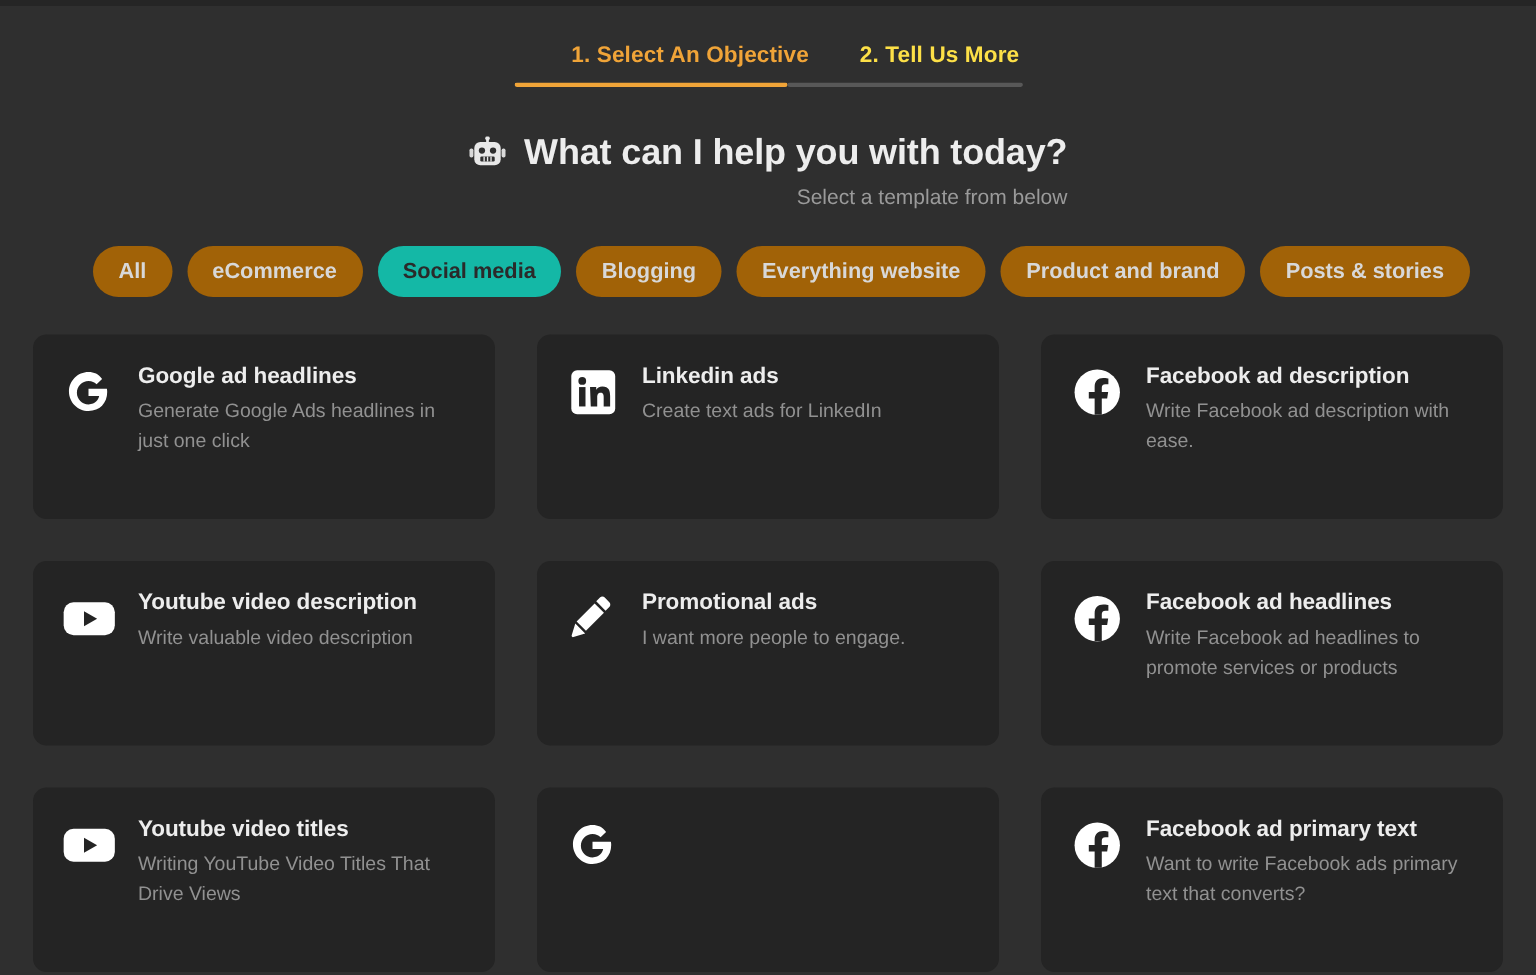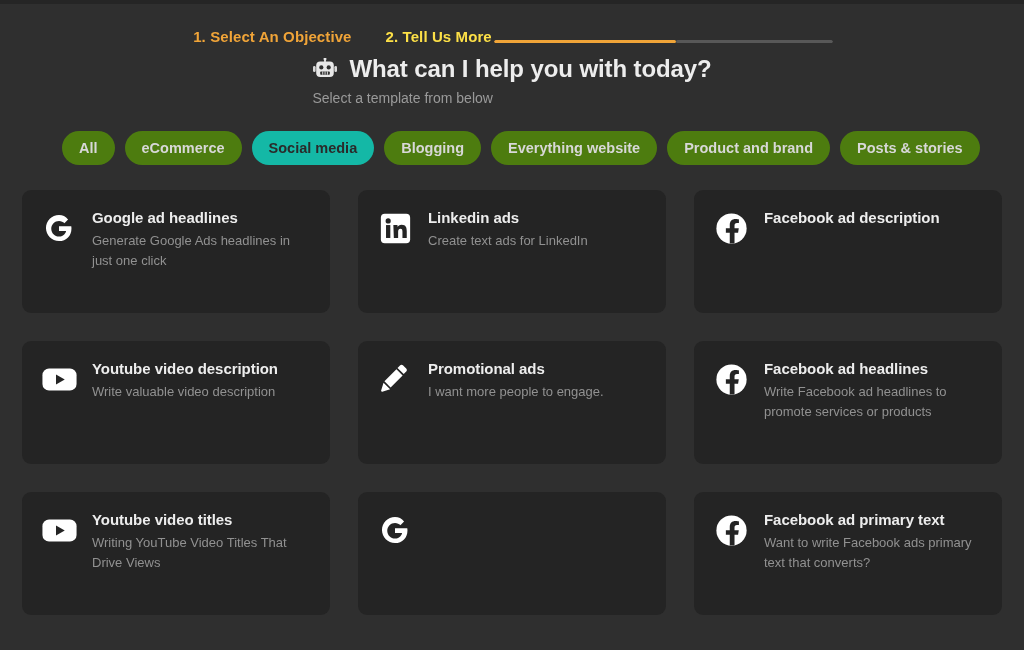--- a/index.html
+++ b/index.html
@@ -35,22 +35,22 @@
 
   
   .steps {
     width: 100%;
     display: flex;
     justify-content: center;
     margin-top: 14px;
   }
   .steps-inner {
     display: flex;
-    flex-direction: row;
-    align-items: center;
+    flex-direction: column;
+    align-items: flex-end;
   }
   .steps-row {
     display: flex;
     align-items: flex-end;
     gap: 30px;
   }
   .step {
     font-size: 15px;
     font-weight: bold;
     letter-spacing: 0.1px;
@@ -65,21 +65,22 @@
     display: flex;
     height: 3px;
     border-radius: 2px;
     overflow: hidden;
   }
   .ul-active { background: #f0a438; height: 3px; border-radius: 2px; }
   .ul-inactive { background: #585858; height: 3px; border-radius: 2px; }
 
   
   .heading-wrap {
-    text-align: left;
+    margin-top: 30px;
+    text-align: right;
   }
   .heading {
     display: flex;
     align-items: center;
     justify-content: center;
     gap: 11px;
   }
   .robot-icon {
     width: 26px;
     height: 22px;
@@ -100,21 +101,21 @@
   
   .chips {
     margin-top: 25px;
     display: flex;
     gap: 10px;
     padding: 0 62px;
     width: 100%;
     justify-content: flex-start;
   }
   .chip {
-    background: #4d7c0f;
+    background: #a16207;
     color: #d8d8d8;
     font-size: 14.5px;
     font-weight: bold;
     border: none;
     border-radius: 20px;
     padding: 9px 17px;
     white-space: nowrap;
     cursor: pointer;
     font-family: "Liberation Sans", sans-serif;
   }
@@ -249,20 +250,21 @@
 
     <div class="card">
       <div class="card-icon">
         <svg viewBox="0 0 36 36" width="33" height="33" aria-hidden="true">
           <circle cx="18" cy="18" r="16.5" fill="#ffffff"></circle>
           <path fill="#242424" d="M21.3 34.3V22.6h3.9l0.74-4.8h-4.64v-3.1c0-1.3 0.64-2.57 2.7-2.57h2.1V8.05s-1.9-0.33-3.72-0.33c-3.8 0-6.28 2.3-6.28 6.47v3.6h-4.25v4.8h4.25v11.7z"></path>
         </svg>
       </div>
       <div class="card-body">
         <div class="card-title">Facebook ad description</div>
+        <div class="card-desc">Write Facebook ad description with ease.</div>
       </div>
     </div>
 
     <div class="card">
       <div class="card-icon">
         <svg viewBox="0 0 40 28" width="35" height="25" aria-hidden="true">
           <rect x="0.5" y="1.5" width="39" height="25" rx="7.5" fill="#ffffff"></rect>
           <path fill="#242424" d="M16 8.2 26 14 16 19.8z"></path>
         </svg>
       </div>

